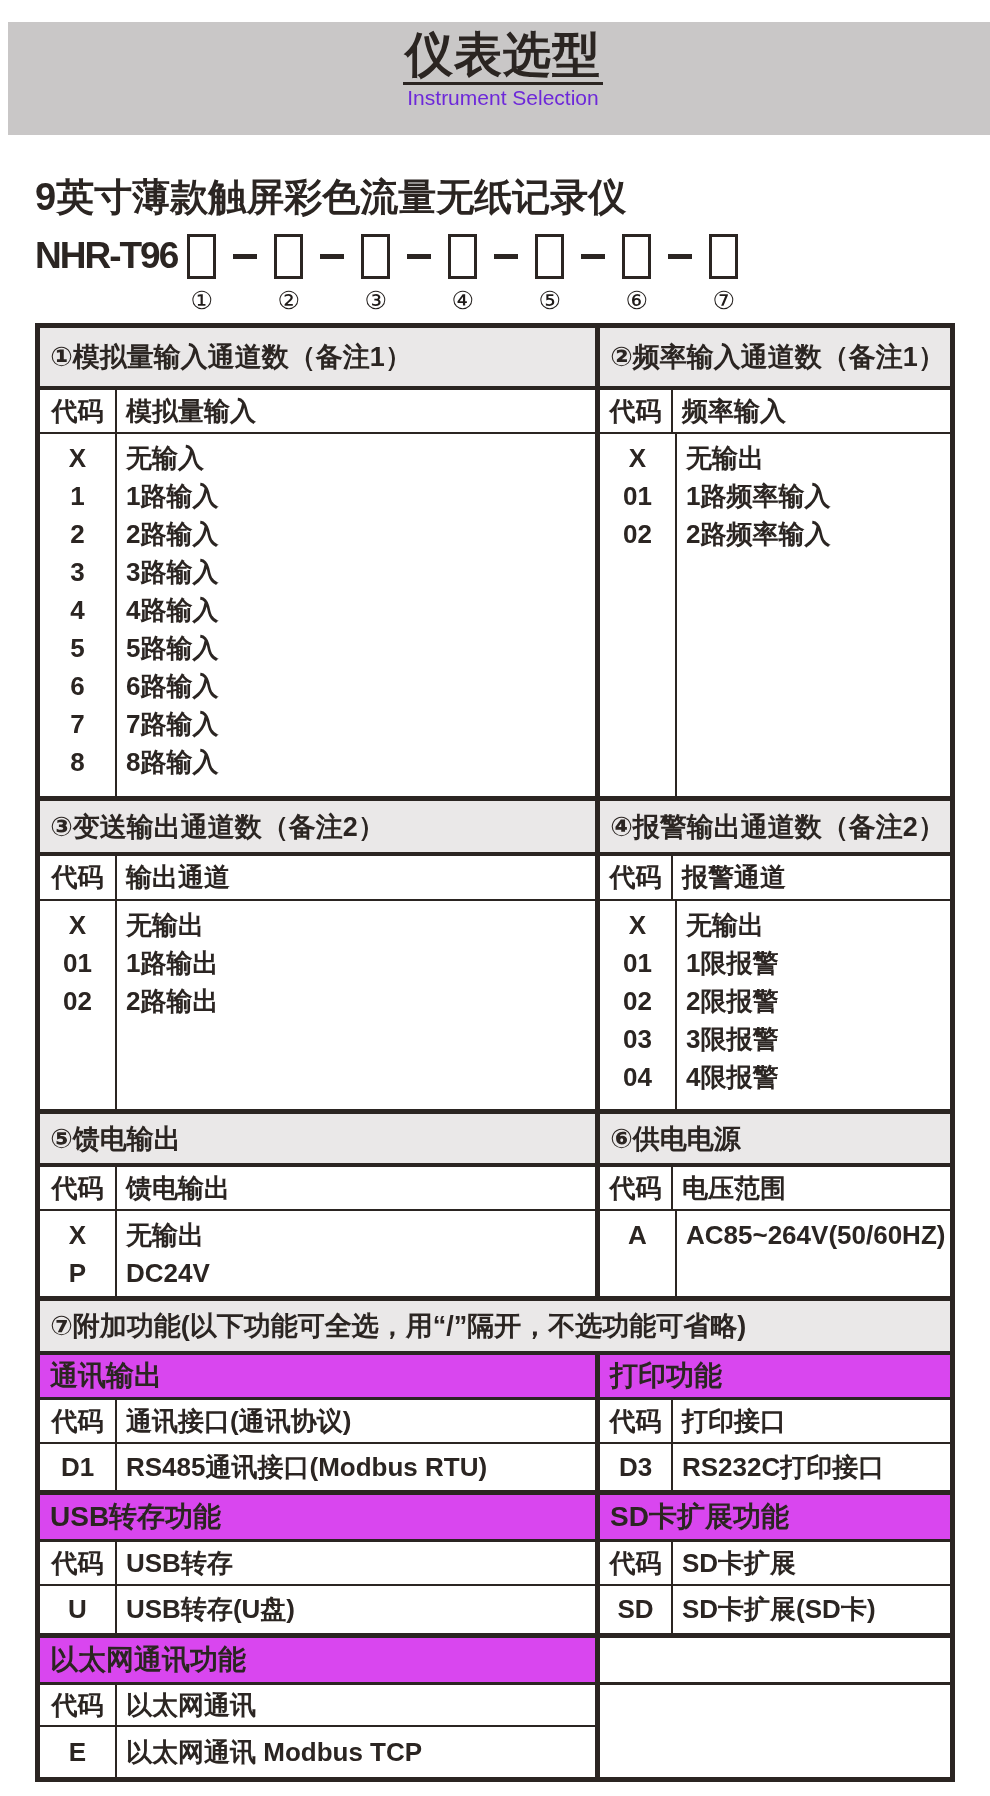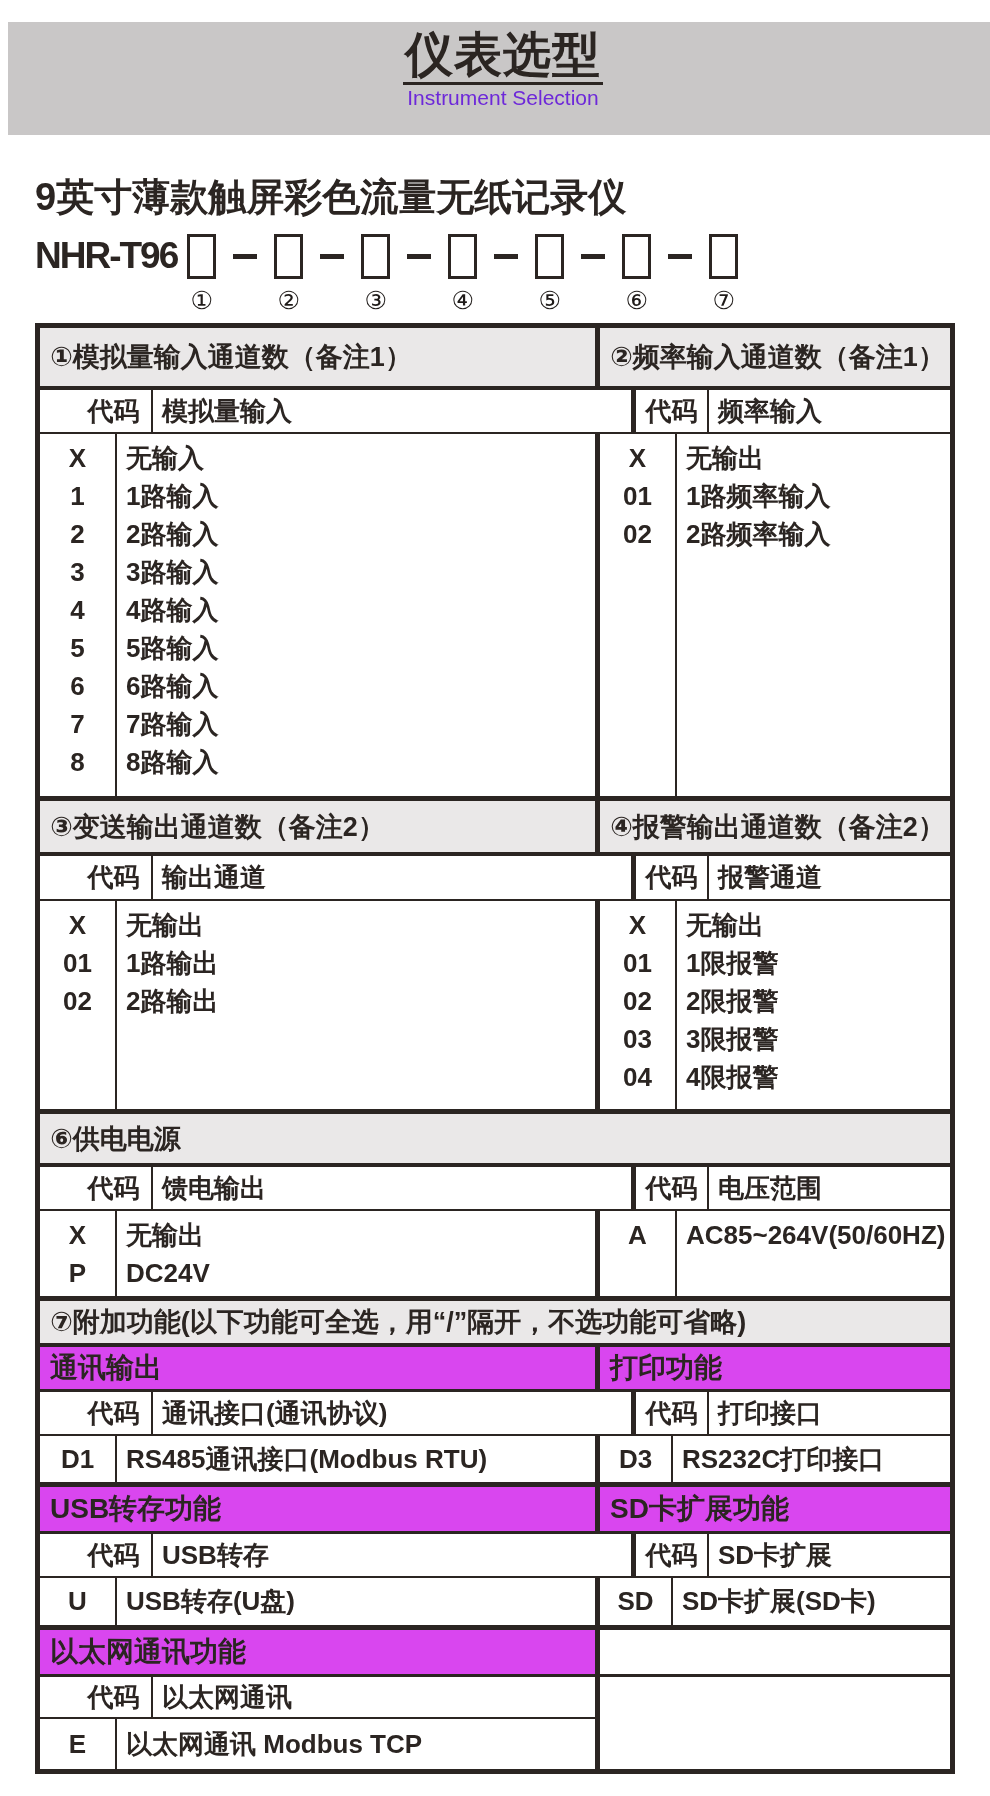--- a/index.html
+++ b/index.html
@@ -26,21 +26,21 @@
   .slot .box{display:block;width:29px;height:45px;border:3px solid var(--ink);background:#fff;}
   .slot .circ{position:absolute;top:52px;left:50%;transform:translateX(-50%);font-size:25px;font-weight:400;color:#1e1a18;}
   .dash{flex:0 0 auto;width:24px;height:5px;background:var(--ink);margin:0 17px;}
 
   
   .table{position:absolute;left:35px;top:323px;width:920px;border:5px solid var(--ink);background:#fff;}
   .trow{display:flex;width:100%;}
   .half{height:100%;}
   .half.l{width:560px;border-right:5px solid var(--ink);}
   .half.r{flex:1;}
-  .bb2{border-bottom:2px solid var(--ink);padding-left:36px;}
+  .bb2{border-bottom:2px solid var(--ink);}
   .bb3{border-bottom:3px solid var(--ink);}
   .bb4{border-bottom:4px solid var(--ink);}
   .bb5{border-bottom:5px solid var(--ink);}
 
   .band{background:var(--band);display:flex;align-items:center;padding-left:10px;font-size:27px;font-weight:700;white-space:nowrap;}
   .xband{background:#d946ef;display:flex;align-items:center;padding-left:10px;font-size:28px;font-weight:700;white-space:nowrap;}
 
   .sub{display:flex;align-items:stretch;font-size:26px;font-weight:700;}
   .sub .code{display:flex;align-items:center;justify-content:center;width:77px;border-right:2px solid var(--ink);text-align:center;}
   .half.r .sub-inner .code,.half.r.sub .code{width:73px;}
@@ -196,20 +196,21 @@
           <div class="ln">无输出</div>
           <div class="ln">1限报警</div>
           <div class="ln">2限报警</div>
           <div class="ln">3限报警</div>
           <div class="ln">4限报警</div>
         </div>
       </div>
     </div>
 
     <div class="trow bb4" style="height:53px">
+      <div class="half l band">⑤馈电输出</div>
       <div class="half r band">⑥供电电源</div>
     </div>
     <div class="trow bb2" style="height:44px">
       <div class="half l sub">
         <div class="code">代码</div>
         <div class="val">馈电输出</div>
       </div>
       <div class="half r sub">
         <div class="code">代码</div>
         <div class="val">电压范围</div>
@@ -229,21 +230,21 @@
       <div class="half r datab">
         <div class="codes">
           <div class="ln">A</div>
         </div>
         <div class="vals">
           <div class="ln">AC85~264V(50/60HZ)</div>
         </div>
       </div>
     </div>
 
-    <div class="trow bb4" style="height:46px">
+    <div class="trow bb4" style="height:54px">
       <div class="band" style="width:100%">⑦附加功能(以下功能可全选，用“/”隔开，不选功能可省略)</div>
     </div>
 
     <div class="trow bb3" style="height:45px">
       <div class="half l xband">通讯输出</div>
       <div class="half r xband">打印功能</div>
     </div>
     <div class="trow bb2" style="height:44px">
       <div class="half l sub">
         <div class="code">代码</div>

